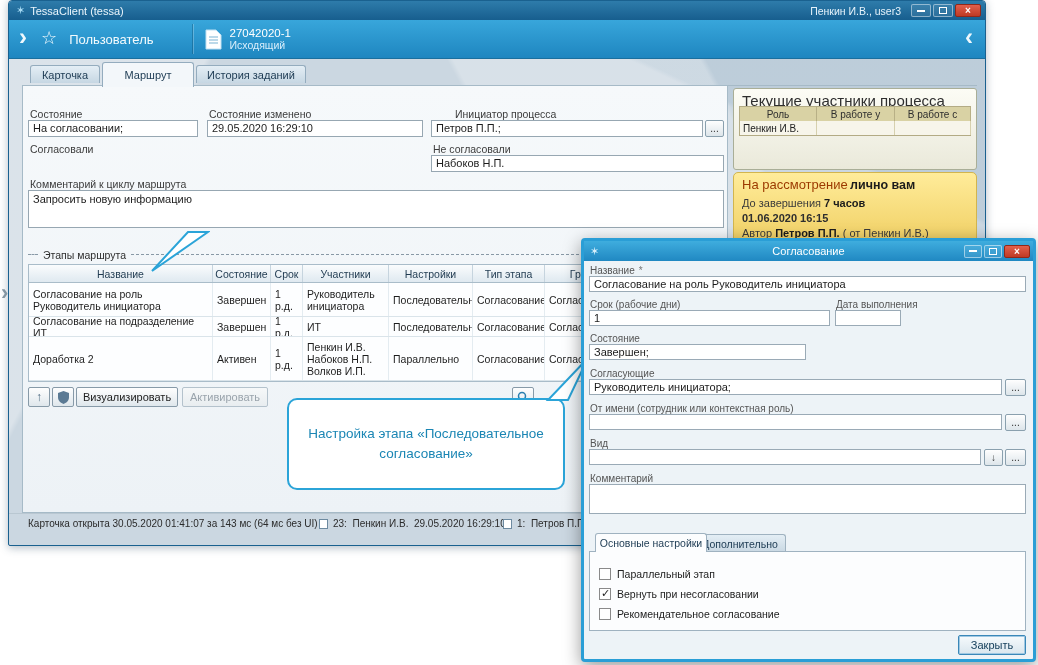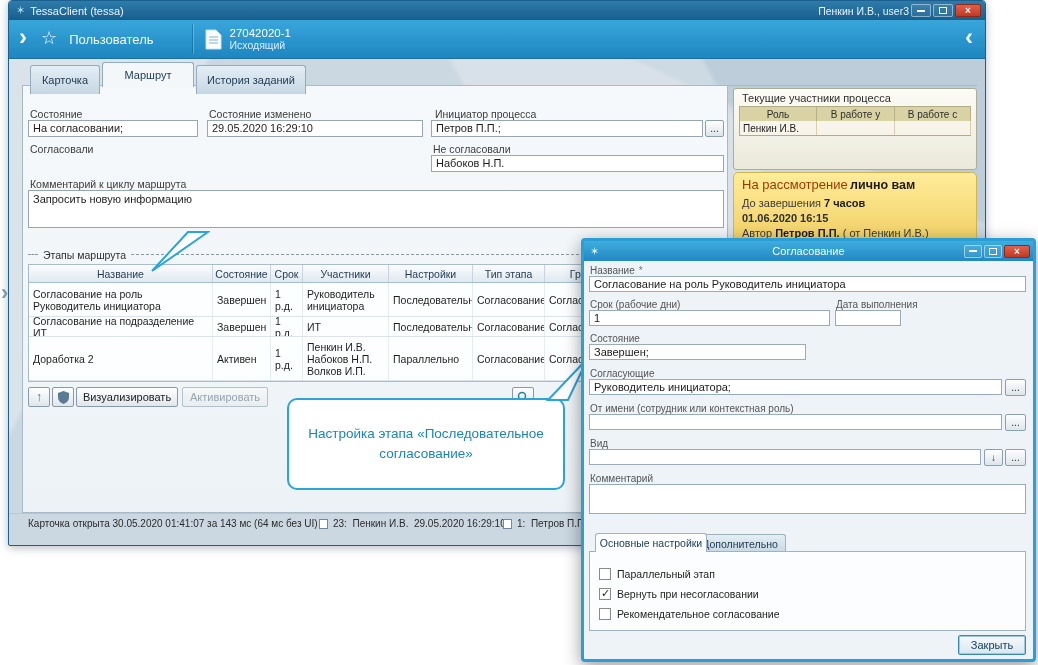--- a/index.html
+++ b/index.html
@@ -14,21 +14,21 @@
       linear-gradient(62deg, rgba(255,255,255,0) 55%, rgba(255,255,255,.25) 55.5% 75%, rgba(255,255,255,0) 75.5%),
       linear-gradient(205deg, rgba(125,160,185,.18) 0 22%, rgba(0,0,0,0) 22.5%),
       linear-gradient(335deg, rgba(125,160,185,.15) 0 15%, rgba(0,0,0,0) 15.5%),
       #cbd7e1;
     box-shadow:0 2px 8px rgba(40,70,95,.35)}
   .titlebar{height:19px;background:linear-gradient(#2e7cab,#175e8e);display:flex;align-items:center;
     padding:0 4px;border-radius:3px 3px 0 0;color:#eaf5fc}
   .titlebar .logo{color:#a8dcf5;font-size:11px;margin:0 5px 0 3px}
   .titlebar .wtitle{font-size:11px}
   .spacer{flex:1}
-  .user-info{font-size:10.5px;color:#e6f3fb;white-space:pre}
+  .user-info{font-size:10.5px;color:#e6f3fb;margin-right:8px;white-space:pre}
   .wbtn{width:20px;height:13px;margin-left:2px;display:flex;align-items:center;justify-content:center;
     border:1px solid rgba(255,255,255,.45);border-radius:2px;background:rgba(255,255,255,.08);cursor:default}
   .wbtn.close{width:26px;background:linear-gradient(#e2604c,#bf3a24);border-color:#90281a;color:#fff;
     font-size:10px;font-weight:bold;line-height:10px}
   .minbar{width:8px;height:2px;background:#fff}
   .maxbox{width:8px;height:7px;border:1px solid #fff}
 
   .toolbar{height:39px;background:linear-gradient(#38a6db,#1e86c0);display:flex;align-items:center;
     padding:0 8px;border-bottom:1px solid #1a6f9e}
   .tb-arrow{font-size:24px;line-height:20px;color:#eef8fd;font-weight:bold;margin:0 6px 4px 2px}
@@ -39,21 +39,21 @@
   .doc-num{font-size:11.5px;font-weight:normal;color:#fff}
   .doc-type{font-size:10.5px;color:#d9eefb}
   .tb-chevron{font-size:24px;line-height:20px;color:#eef8fd;font-weight:bold;margin:0 4px 4px 0}
 
   
   .hairline{position:absolute;left:22px;top:85px;width:955px;height:1px;background:#a6bac7;z-index:1}
   .panel{position:absolute;left:22px;top:85px;width:706px;height:428px;
     background:linear-gradient(#f6f9fb,#edf2f6);border:1px solid #a6bac7;z-index:1}
   .tab{position:absolute;font-size:11px;display:flex;align-items:center;justify-content:center;
     border:1px solid #94acbe;border-bottom:none;border-radius:3px 3px 0 0;color:#1c3a52;z-index:2;cursor:default}
-  .tab.unsel{top:65px;height:29px;background:linear-gradient(#e4eef5,#c6d7e3)}
+  .tab.unsel{top:65px;height:18px;background:linear-gradient(#e4eef5,#c6d7e3)}
   .tab.sel{top:62px;height:25px;background:#f3f7fa;z-index:3}
 
   
   .flbl{position:absolute;font-size:10.5px;color:#3c3c3c;z-index:2;white-space:nowrap}
   .finp{position:absolute;height:17px;background:#fff;border:1px solid #97a7b2;font-size:11px;color:#1c1c1c;
     padding:1px 4px;line-height:13px;z-index:2;overflow:hidden;white-space:nowrap}
   .farea{position:absolute;background:#fff;border:1px solid #97a7b2;font-size:11px;color:#1c1c1c;
     padding:2px 4px;line-height:12px;z-index:2;overflow:hidden}
   .mini-btn{position:absolute;background:linear-gradient(#fefefe,#dde5ea);border:1px solid #8aa0ae;border-radius:2px;
     font-size:10px;display:flex;align-items:center;justify-content:center;color:#333;z-index:2;cursor:default}
@@ -80,21 +80,21 @@
   .btn.disabled{color:#9aa4ac;border-color:#b4c2cc;background:linear-gradient(#f6f8f9,#e8edf0)}
   .iconbtn{width:22px;padding:0}
 
   .statsep{position:absolute;left:9px;top:513px;width:976px;height:1px;background:#b9c7d1;z-index:2}
   .status{position:absolute;font-size:10px;color:#2b2b2b;z-index:2;white-space:pre}
   .sico{position:absolute;width:9px;height:10px;border:1px solid #6d8aa0;background:#fff;z-index:2}
 
   
   .rpanel{position:absolute;left:733px;top:88px;width:244px;height:82px;border:1px solid #a9ae97;
     border-radius:3px;background:linear-gradient(#fcfcf5,#eae9da);z-index:2}
-  .ptitle{position:absolute;left:8px;top:3px;font-size:11px;color:#2e2e2e}
+  .ptitle{position:absolute;left:8px;top:3px;font-size:15px;color:#2e2e2e}
   .ptable{position:absolute;left:5px;top:17px;width:232px;border:1px solid #b3ab84;background:#f7f5ea}
   .pgrid{display:grid;grid-template-columns:77px 78px 76px}
   .phead{height:14px;background:#d9d2a4}
   .phead div{font-size:10px;display:flex;align-items:center;justify-content:center;border-right:1px solid #b8b086;color:#2e2e2e}
   .prow{height:14px;background:#f7f5ea}
   .prow div{font-size:10px;padding:0 3px;display:flex;align-items:center;border-right:1px solid #d6d0ae;color:#222}
 
   .tcard{position:absolute;left:733px;top:172px;width:244px;height:68px;
     background:linear-gradient(#ffec9a,#f1d167);border:1px solid #d2b54e;border-radius:5px 5px 0 0;z-index:2}
   .t1{position:absolute;left:8px;top:4px;font-size:13px;font-weight:normal;color:#9c3a00}
@@ -185,21 +185,21 @@
   <div class="panel"></div>
   <div class="tab unsel" style="left:30px;width:70px">Карточка</div>
   <div class="tab sel" style="left:102px;width:92px">Маршрут</div>
   <div class="tab unsel" style="left:196px;width:110px">История заданий</div>
 
 
   <div class="flbl" style="left:30px;top:108px">Состояние</div>
   <div class="finp" style="left:28px;top:120px;width:170px">На согласовании;</div>
   <div class="flbl" style="left:209px;top:108px">Состояние изменено</div>
   <div class="finp" style="left:207px;top:120px;width:216px">29.05.2020 16:29:10</div>
-  <div class="flbl" style="left:435px;top:108px">Инициатор процесса</div>
+  <div class="flbl" style="left:455px;top:108px">Инициатор процесса</div>
   <div class="finp" style="left:431px;top:120px;width:272px">Петров П.П.;</div>
   <div class="mini-btn" style="left:705px;top:120px;width:19px;height:17px">...</div>
 
   <div class="flbl" style="left:30px;top:143px">Согласовали</div>
   <div class="flbl" style="left:433px;top:143px">Не согласовали</div>
   <div class="finp" style="left:431px;top:155px;width:293px">Набоков Н.П.</div>
 
   <div class="flbl" style="left:30px;top:178px">Комментарий к циклу маршрута</div>
   <div class="farea" style="left:28px;top:190px;width:696px;height:38px">Запросить новую информацию</div>
 

